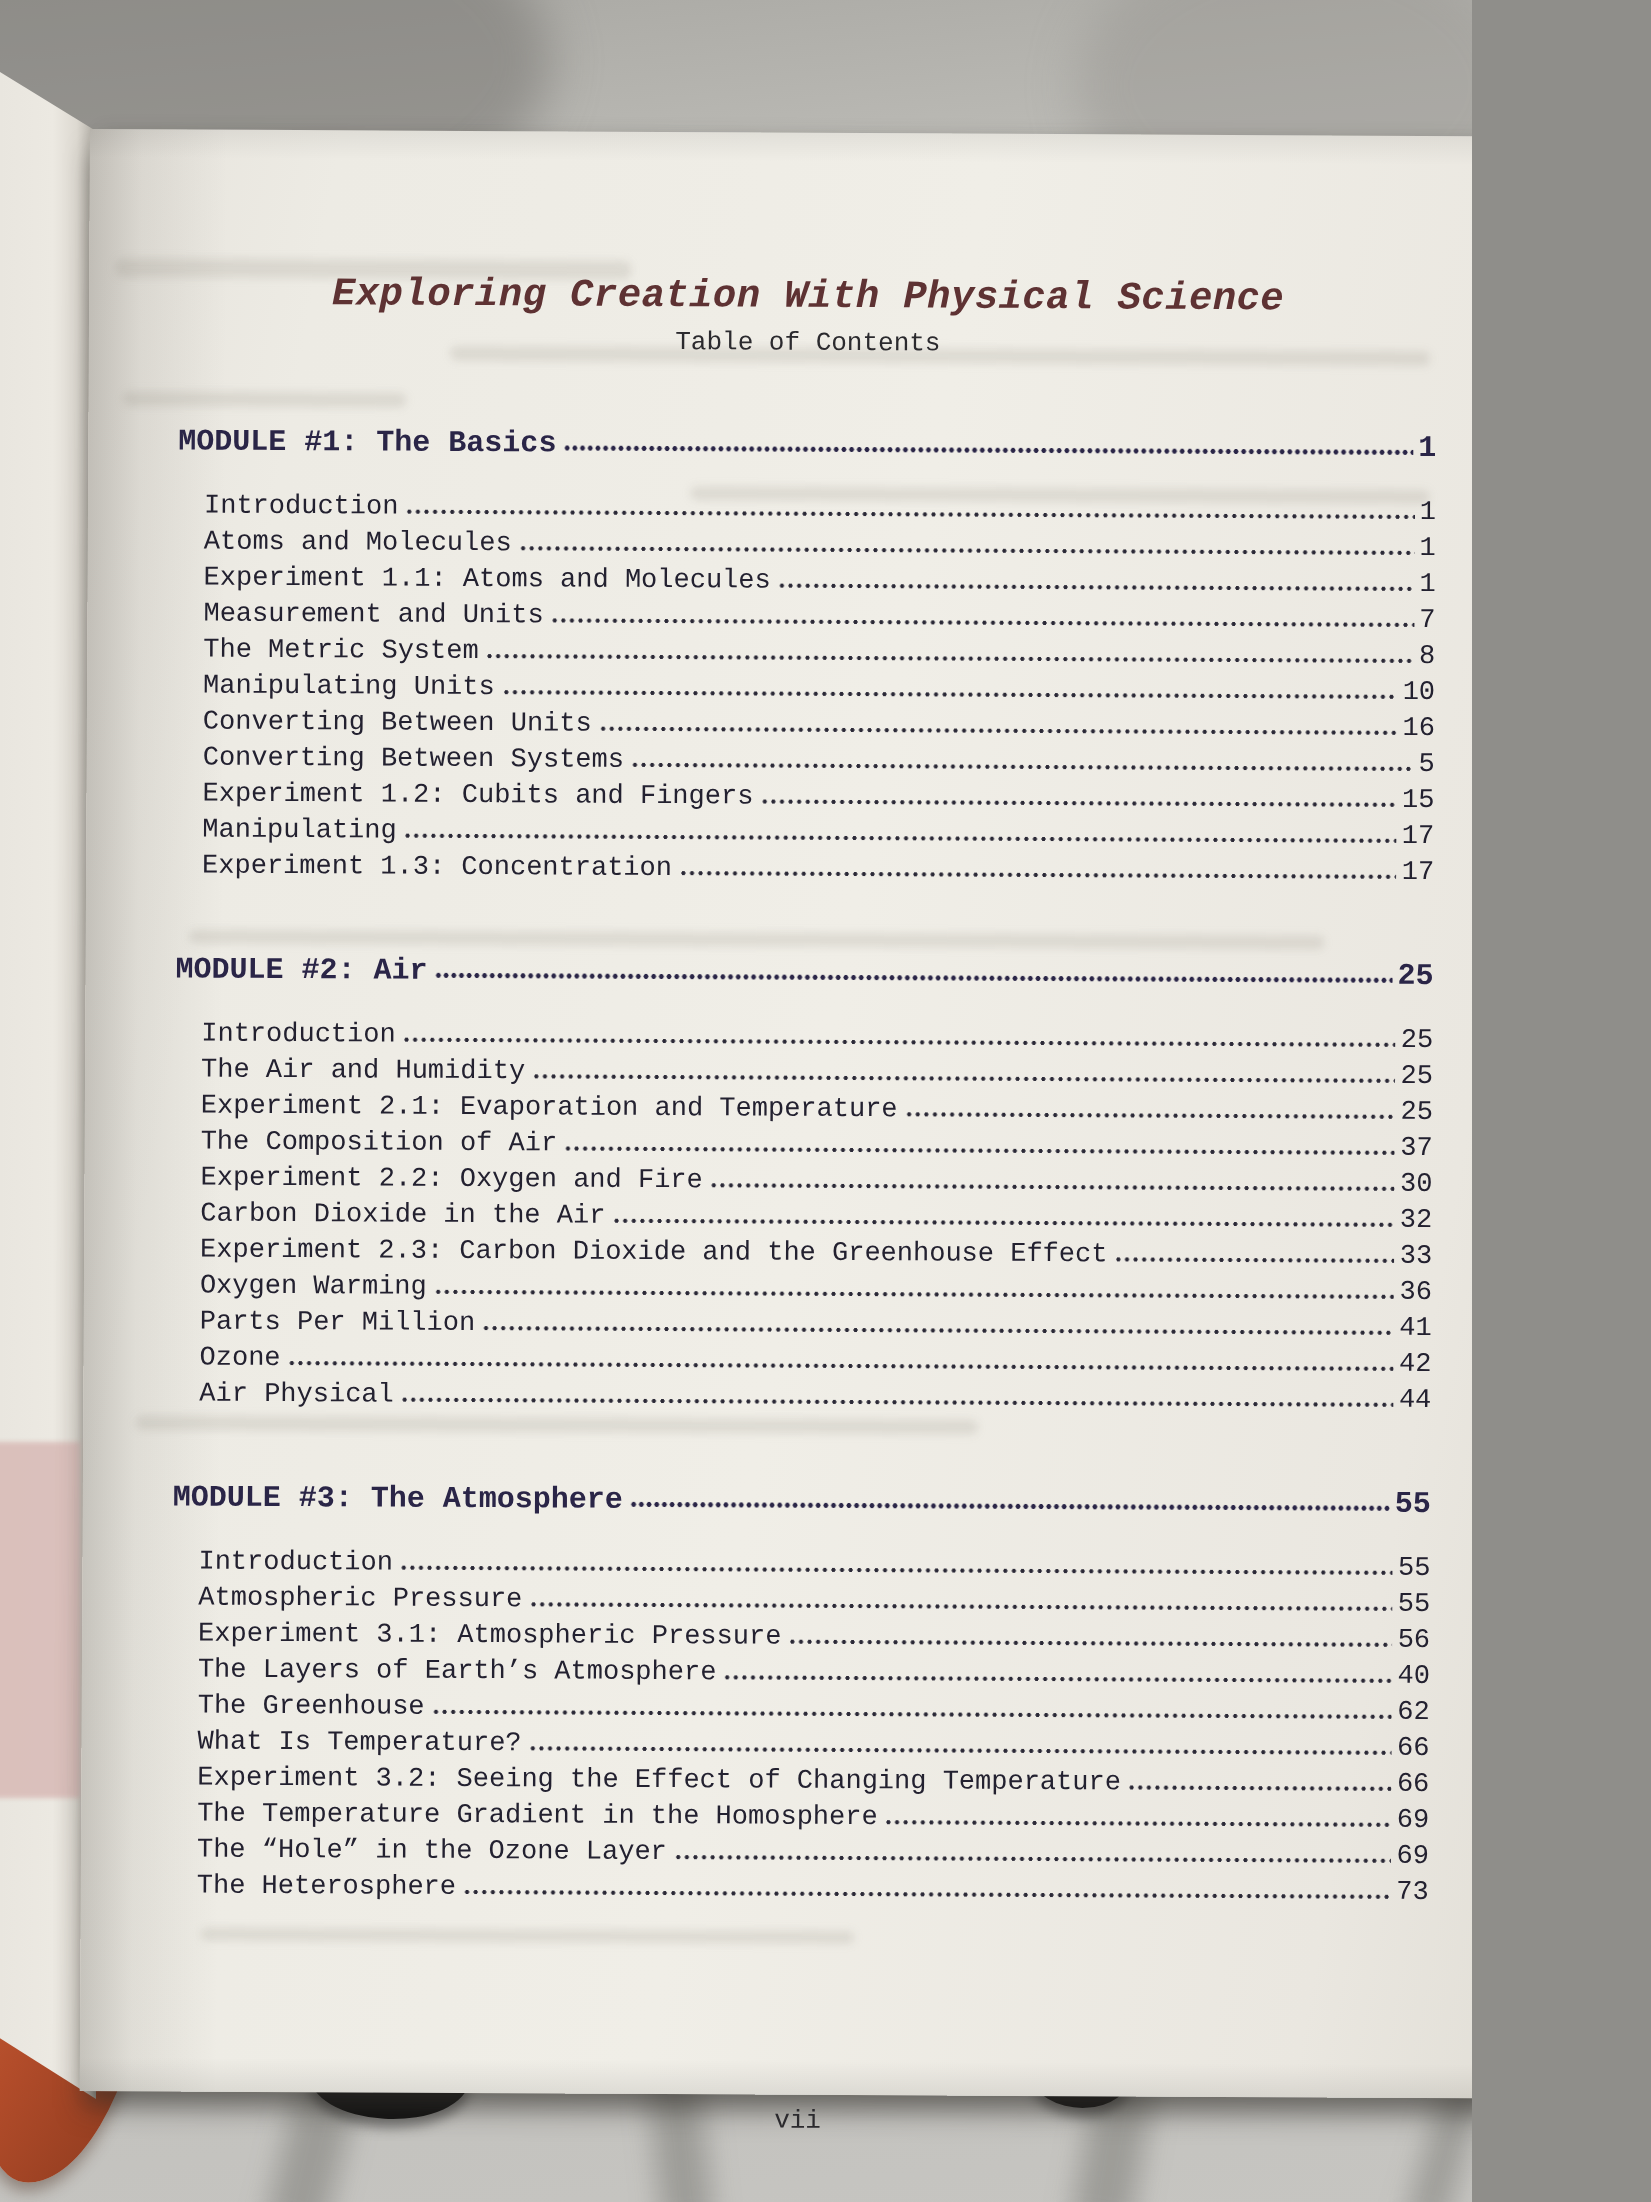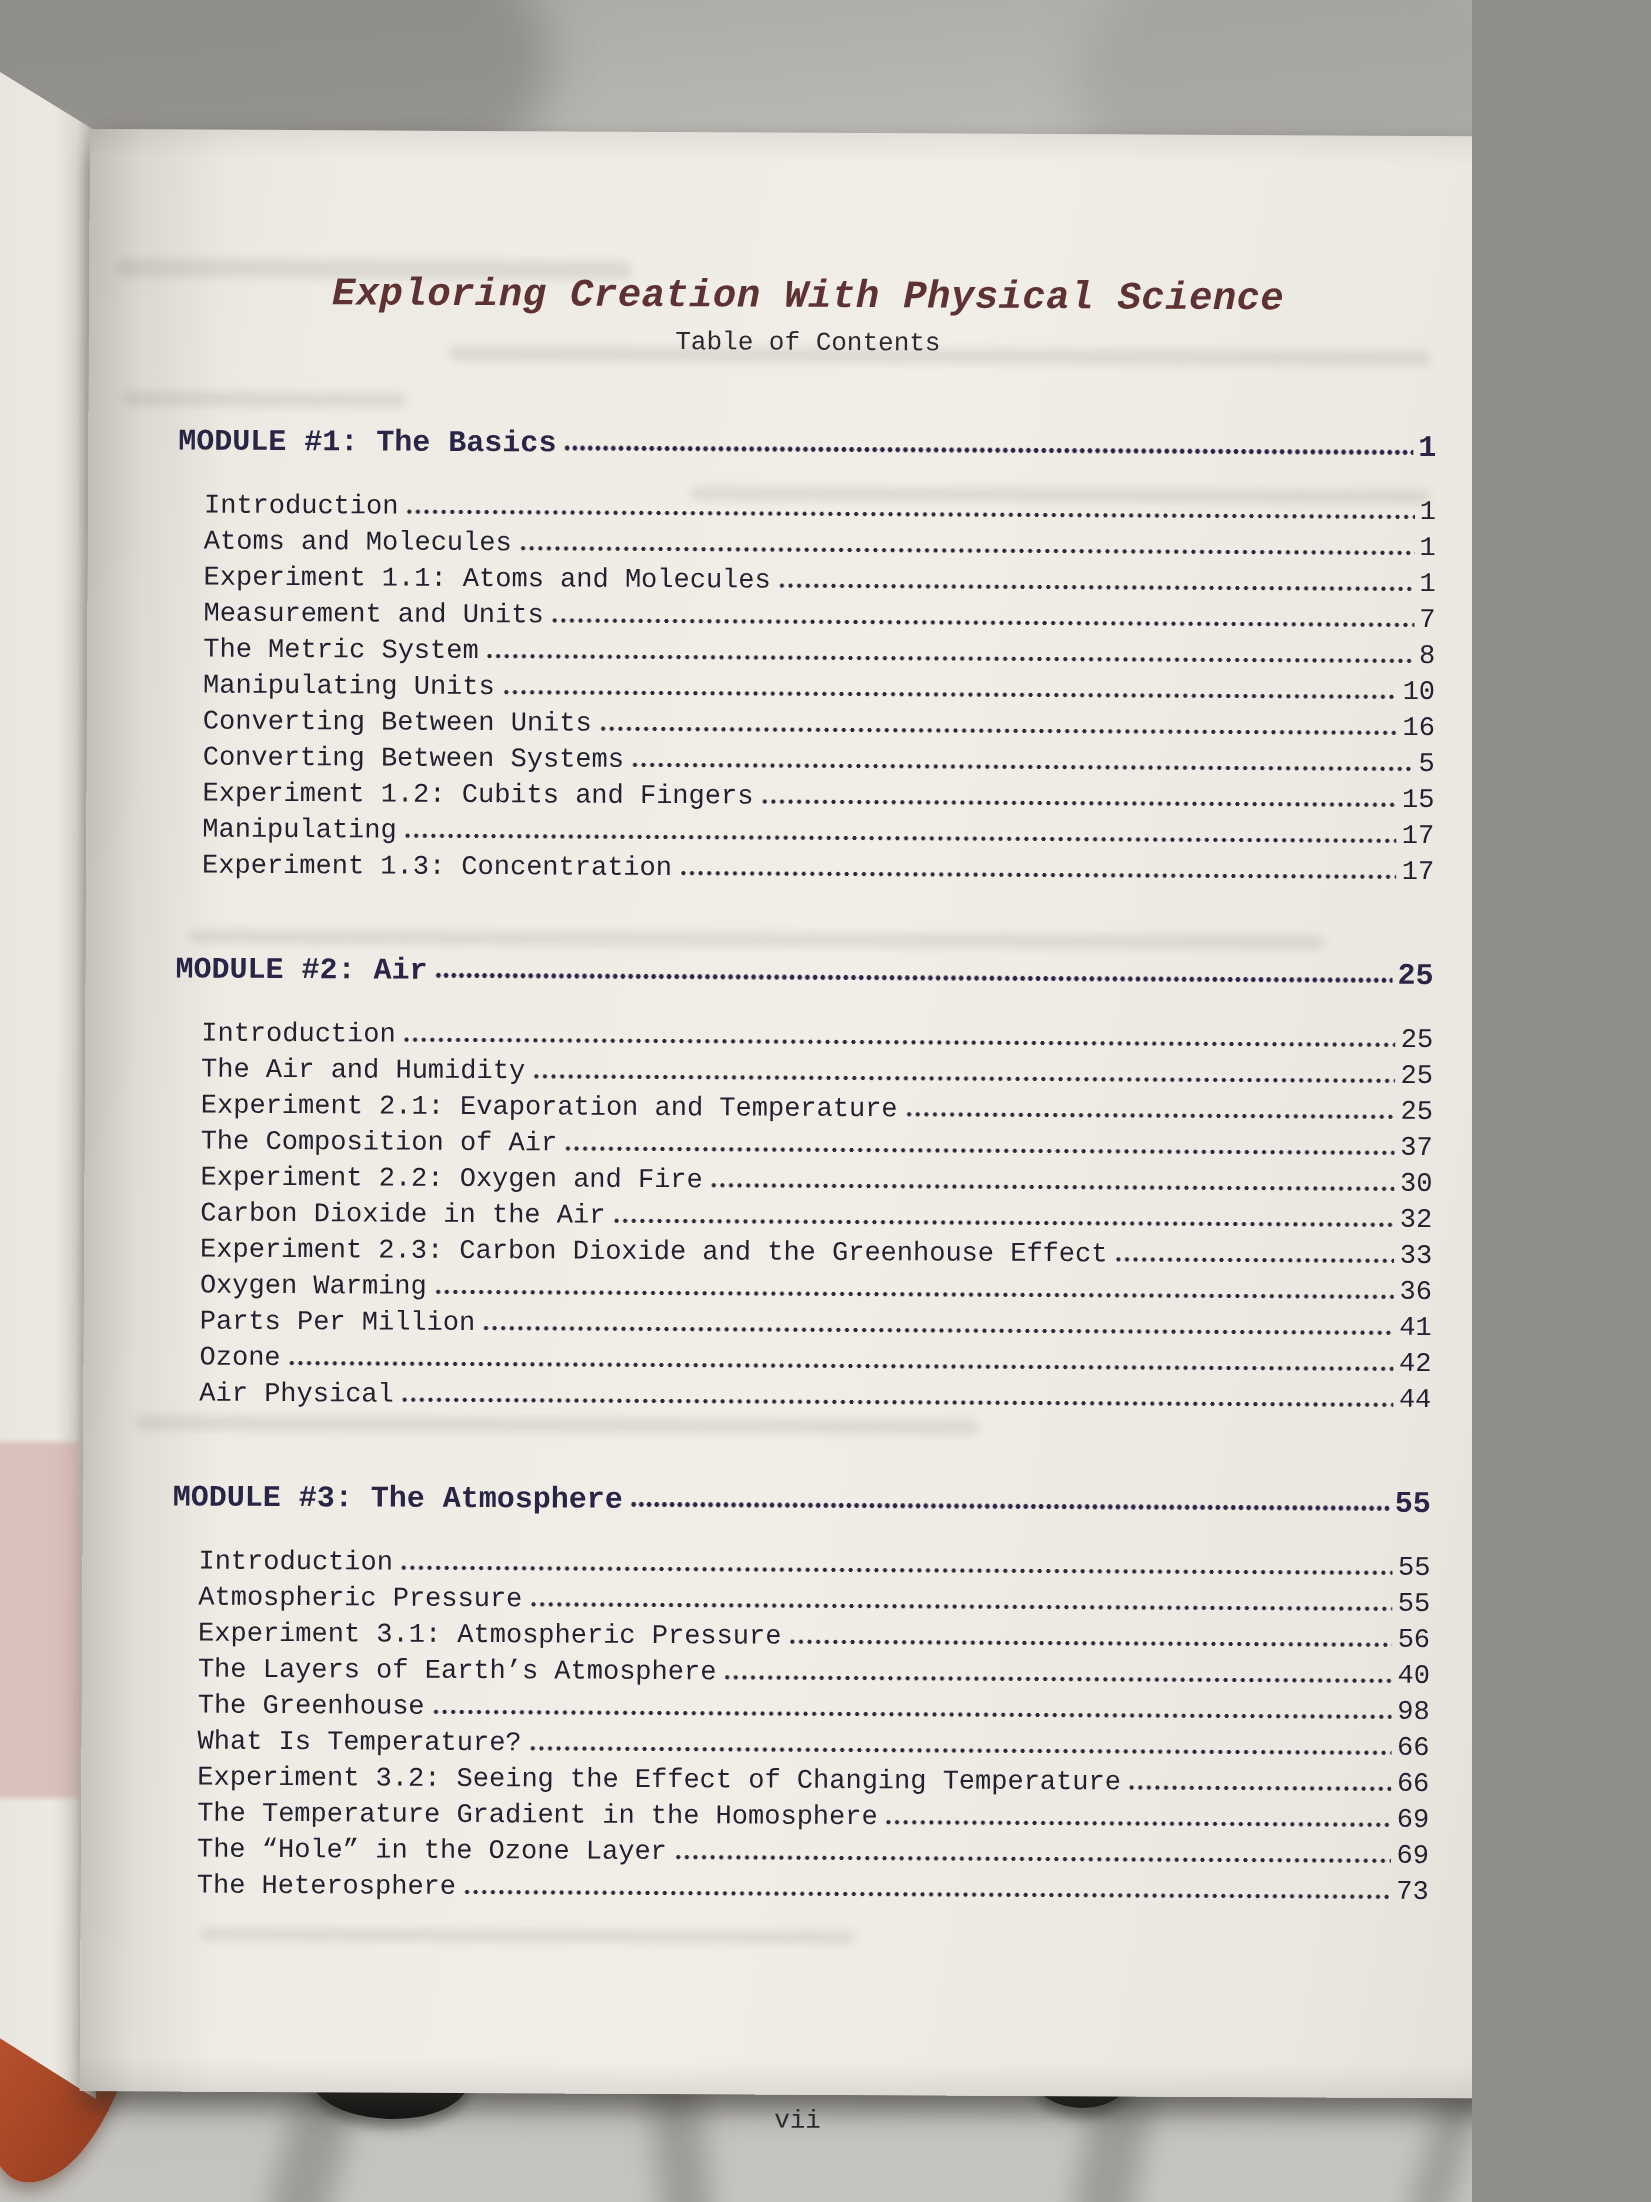--- a/index.html
+++ b/index.html
@@ -286,21 +286,21 @@
               <span class="ipg">56</span>
             </div>
             <div class="row item-row">
               <span class="itext">The Layers of Earth’s Atmosphere</span>
               <span class="leader"></span>
               <span class="ipg">40</span>
             </div>
             <div class="row item-row">
               <span class="itext">The Greenhouse</span>
               <span class="leader"></span>
-              <span class="ipg">98</span>
+              <span class="ipg">62</span>
             </div>
             <div class="row item-row">
               <span class="itext">What Is Temperature?</span>
               <span class="leader"></span>
               <span class="ipg">66</span>
             </div>
             <div class="row item-row">
               <span class="itext">Experiment 3.2: Seeing the Effect of Changing Temperature</span>
               <span class="leader"></span>
               <span class="ipg">66</span>

